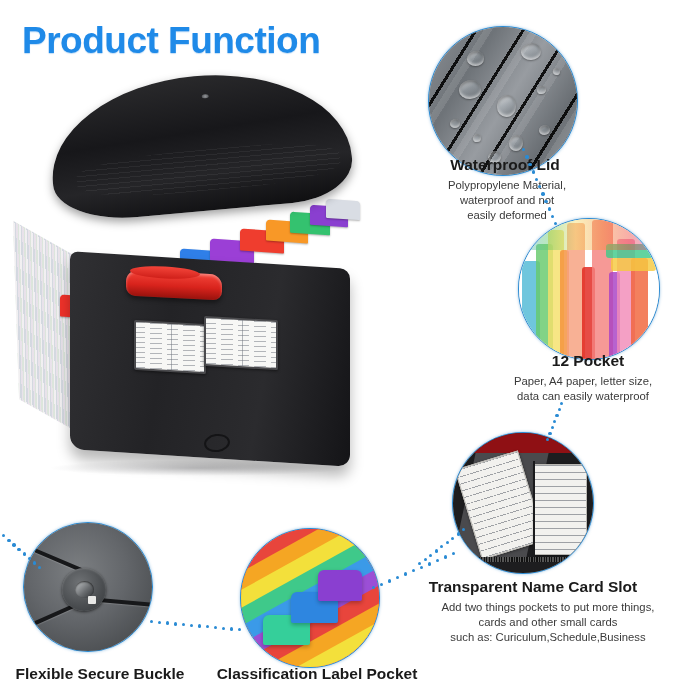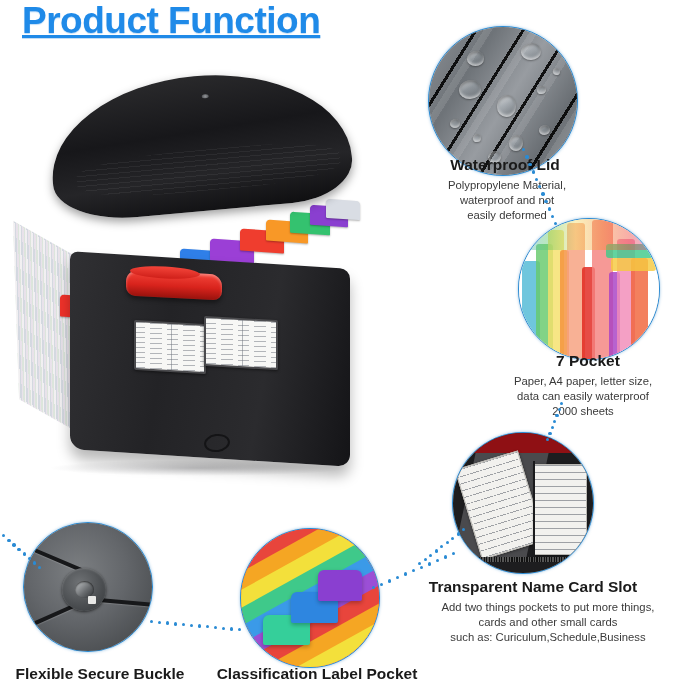--- a/index.html
+++ b/index.html
@@ -5,26 +5,25 @@
   html,body{margin:0;padding:0;background:#ffffff;}
   body{
     width:679px;height:692px;position:relative;overflow:hidden;
     font-family:"Liberation Sans","DejaVu Sans",sans-serif;
     color:#2b2b2b;
   }
   .abs{position:absolute;}
 
   
   #page-title{
-    left:22px;top:0;
+    left:22px;top:20px;
     font-size:37px;font-weight:bold;letter-spacing:-0.5px;
     color:#1f8ae8;
     text-shadow:0 1px 1px rgba(120,180,235,.45);
     white-space:nowrap;
-    text-decoration:underline;
   }
 
   
   .callout-title{
     font-size:15.5px;font-weight:bold;color:#1a1a1a;
     text-align:center;white-space:nowrap;line-height:1.15;
   }
   .callout-desc{
     font-size:11.3px;color:#3a3a3a;text-align:center;line-height:1.32;
   }
@@ -242,25 +241,24 @@
     <div class="pk" style="left:45%;width:9%;height:66%;background:#e0241c;"></div>
     <div class="pk" style="left:52%;width:15%;height:99%;background:#f4837f;"></div>
     <div class="pk" style="left:64%;width:8%;height:62%;background:#a83fc4;"></div>
     <div class="pk" style="left:70%;width:13%;height:86%;background:#f28bb8;"></div>
     <div class="pk" style="left:80%;width:12%;height:72%;background:#f0643a;"></div>
     <div class="pk" style="left:62%;top:18%;width:34%;height:10%;background:#3fc98a;border-radius:3px;"></div>
     <div class="pk" style="left:66%;top:28%;width:32%;height:9%;background:#f5c93f;border-radius:3px;"></div>
     <div class="pk" style="left:2%;top:0;width:96%;height:22%;background:linear-gradient(90deg,#4fb9d6,#66c96b,#f5e06a,#f4903a,#ef4a3c,#c04fd0);opacity:.45;"></div>
   </div>
 </div>
-<div class="abs callout-title" style="left:520px;top:352px;width:136px;">7 Pocket</div>
+<div class="abs callout-title" style="left:520px;top:352px;width:136px;">12 Pocket</div>
 <div class="abs callout-desc" style="left:487px;top:374px;width:192px;">
   <div>Paper, A4 paper, letter size,</div>
   <div>data can easily waterproof</div>
-  <div>2000 sheets</div>
 </div>
 
 <div class="abs bubble" style="left:452px;top:432px;width:140px;height:140px;">
   <div class="card-tex">
     <div style="position:absolute;left:0;top:0;width:100%;height:14%;background:#8f1014;"></div>
     <div style="position:absolute;left:8%;top:14%;width:52%;height:78%;background:#4a4a4d;transform:skew(-12deg);"></div>
     <div class="ruled" style="left:10%;top:18%;width:46%;height:66%;transform:rotate(-17deg);"></div>
     <div class="ruled" style="left:58%;top:22%;width:36%;height:64%;"></div>
     <div style="position:absolute;left:57%;top:20%;width:2px;height:70%;background:#1a1a1c;"></div>
     <div style="position:absolute;left:4%;bottom:8%;width:92%;height:5px;background:repeating-linear-gradient(90deg,#111 0px,#111 1px,#555 1px,#555 2.5px);"></div>

